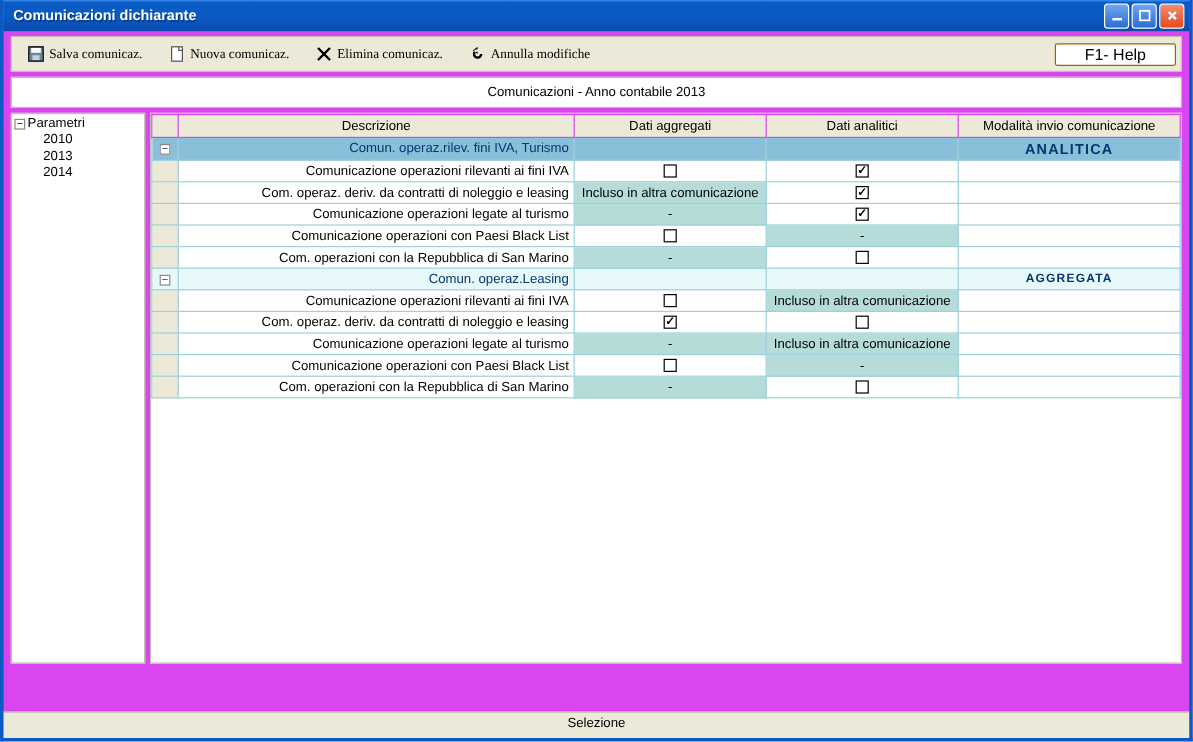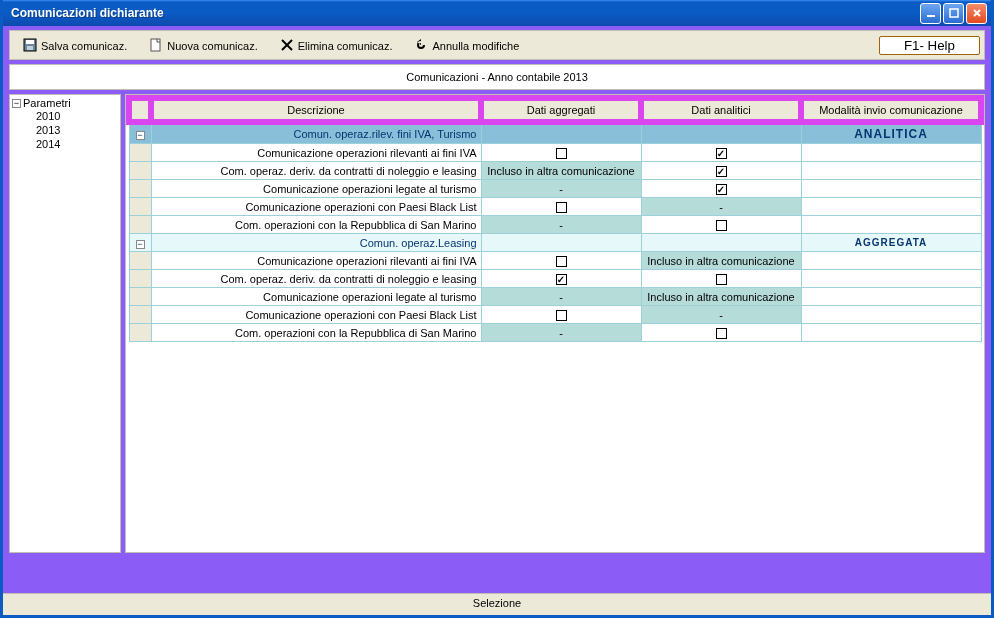--- a/index.html
+++ b/index.html
@@ -8,21 +8,21 @@
     font-family: Tahoma, Arial, sans-serif;
     font-size: 11px;
     background: #ece9d8;
     overflow: hidden;
   }
   .window {
     width: 994px;
     height: 618px;
     border: 3px solid #0a5bc4;
     border-top: none;
-    background: #8b5cf6;
+    background: #d946ef;
     display: flex;
     flex-direction: column;
   }
   .titlebar {
     height: 26px;
     background: linear-gradient(to bottom, #3b8ef3 0%, #0a5bc4 8%, #0a5bc4 50%, #0e4ab0 100%);
     display: flex;
     align-items: center;
     padding: 0 4px 0 8px;
     color: #fff;
@@ -49,28 +49,29 @@
     border: 1px solid #c0c0b0;
     margin: 4px 6px 2px 6px;
     background: #ece9d8;
     padding: 4px;
     display: flex;
     align-items: center;
     gap: 4px;
   }
   .tbtn {
     display: inline-flex;
-    align-items: flex-end;
+    align-items: center;
     gap: 4px;
     padding: 2px 8px;
     cursor: pointer;
     border: 1px solid transparent;
     background: transparent;
     font-size: 11px;
     color: #000;
+    font-family: Liberation Serif, serif;
   }
   .tbtn.disabled { color: #999; cursor: default;}
   .helpbtn {
     margin-left: auto;
     border: 1px solid #a16207;
     background: #fff;
     padding: 1px 24px;
     border-radius: 2px;
     cursor: pointer;
   }
@@ -111,21 +112,21 @@
     border:1px solid #c0c0b0;
     display:flex;
     flex-direction:column;
   }
   table.grid {
     width:100%;
     border-collapse: collapse;
   }
   .grid th {
     background:#ece9d8;
-    border:6px solid #d946ef;
+    border:1px solid #d946ef;
     padding:3px 4px;
     font-weight:normal;
     color:#000;
   }
   .grid td {
     border:1px solid #9cd0da;
     padding:2px 4px;
     height:18px;
     text-align:right;
     background:#fff;

